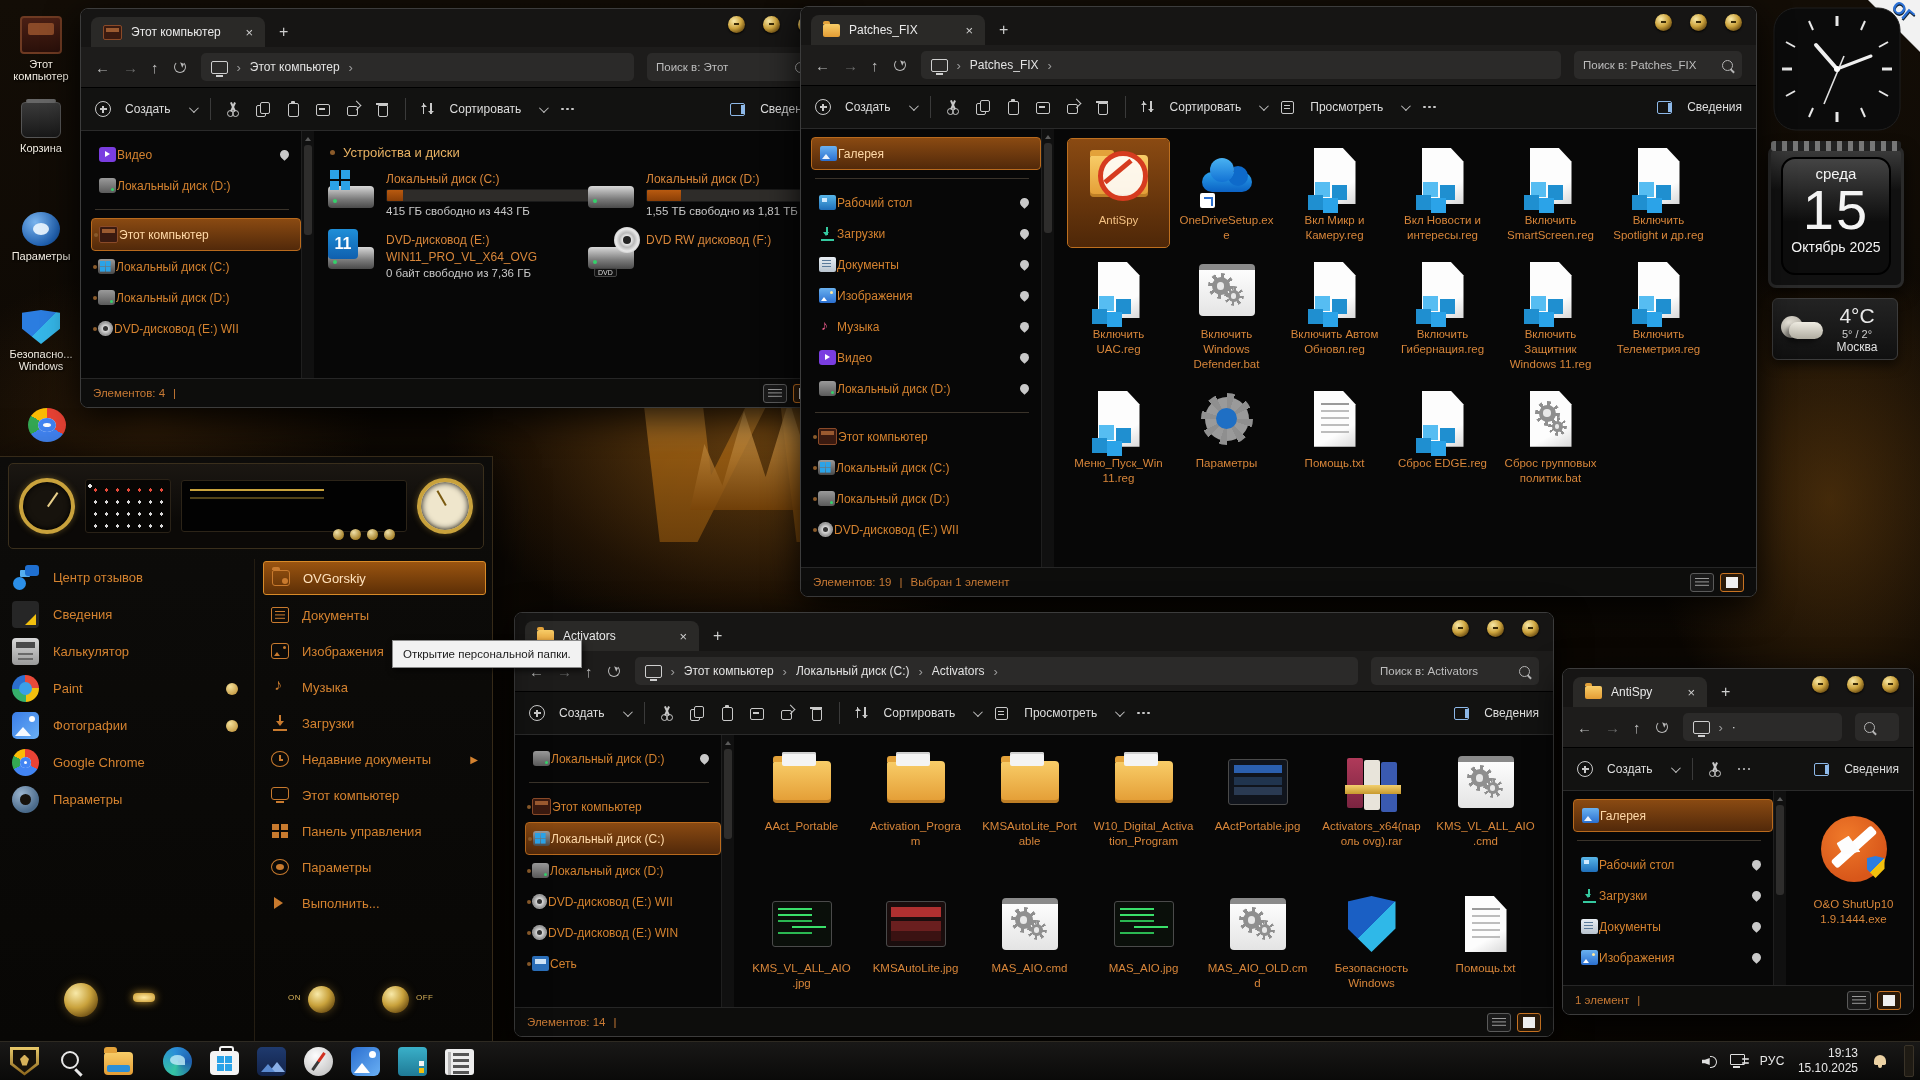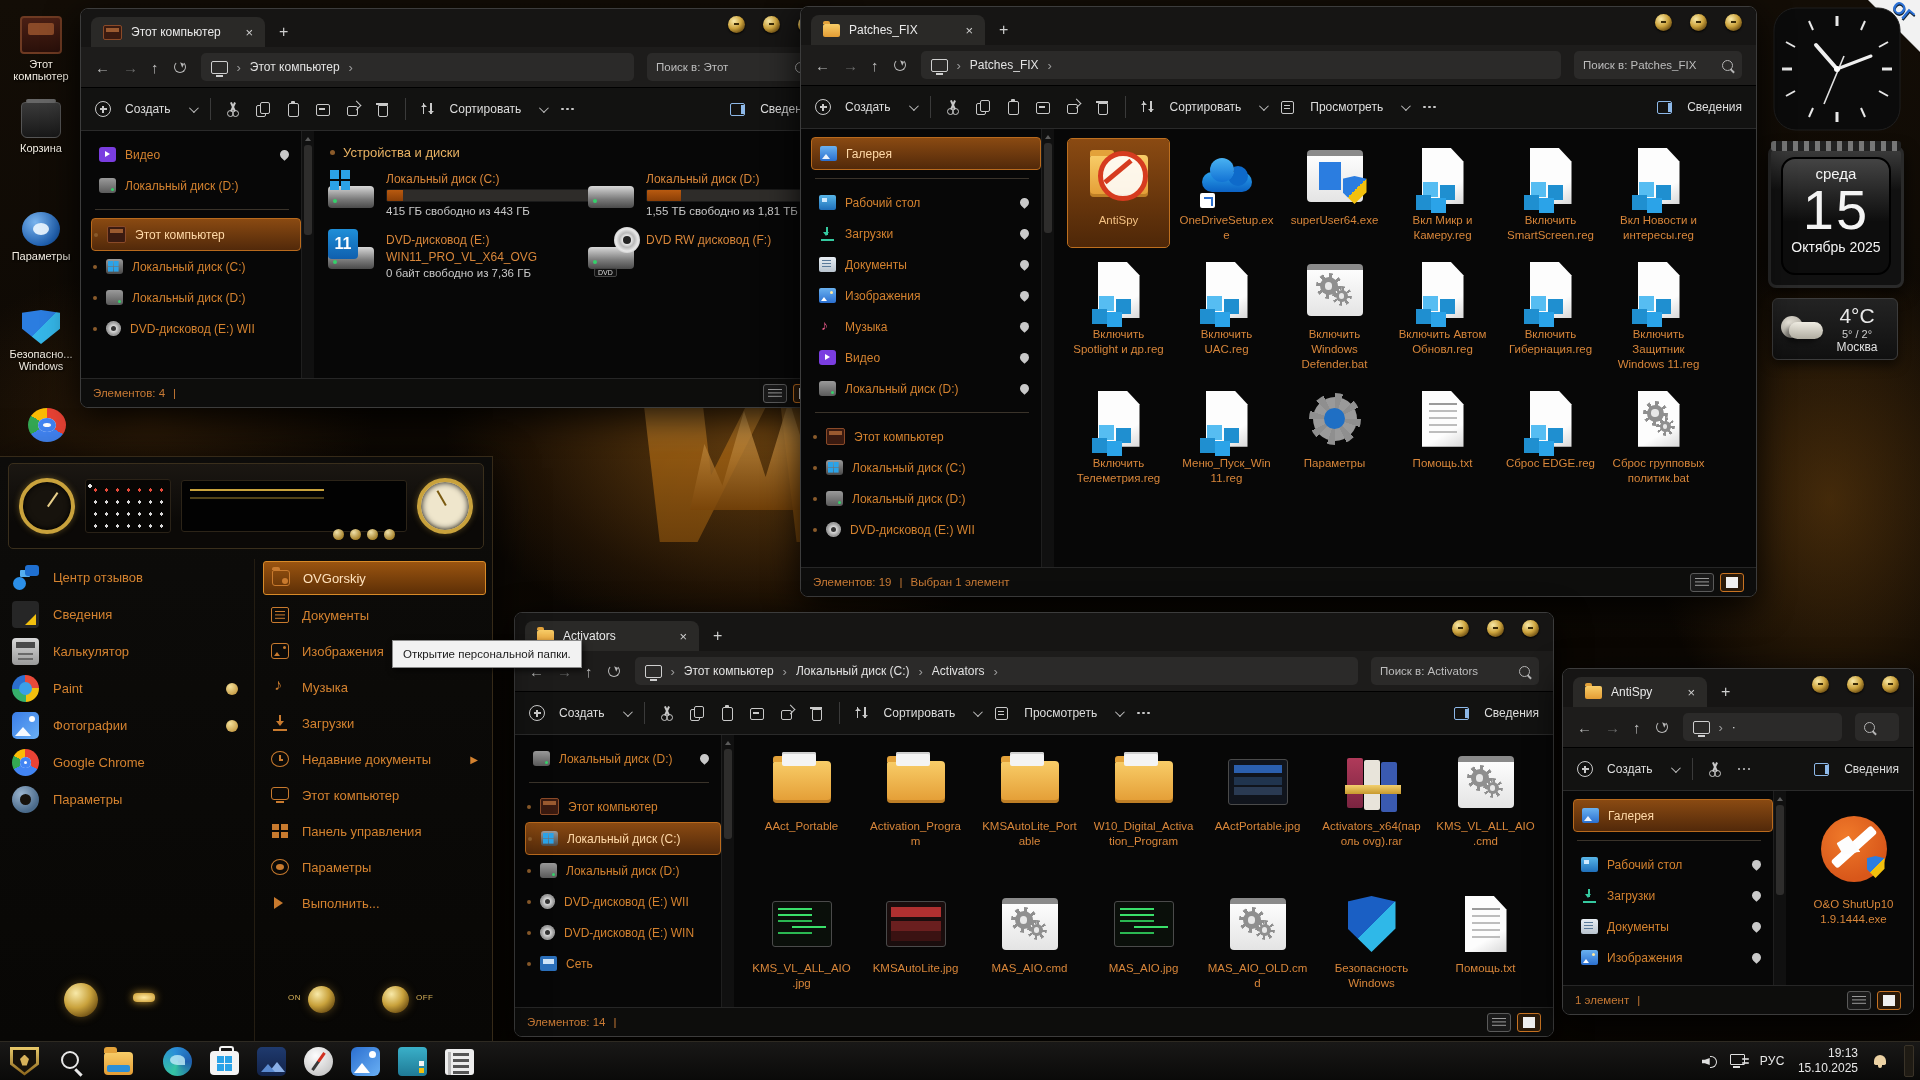--- a/index.html
+++ b/index.html
@@ -80,21 +80,21 @@
   .tic.info::before{content:"";position:absolute;left:0;top:2px;width:13px;height:11px;border:1.4px solid #8db8e8;border-radius:2px}
   .tic.info::after{content:"";position:absolute;right:1px;top:3.5px;width:4px;height:9.5px;background:#8db8e8}
   .tic.plus::before{content:"";position:absolute;inset:0;border:1.4px solid #c9c9c9;border-radius:50%}
   .tic.plus::after{content:"";position:absolute;left:4.6px;top:7.2px;width:7px;height:1.6px;background:#c9c9c9;box-shadow:0 0 0 0;}
   .tic.plus i{position:absolute;left:7.2px;top:4.6px;width:1.6px;height:7px;background:#c9c9c9}
   .tic.refresh::before{content:"";position:absolute;inset:2px;border:1.6px solid #b9b9b9;border-radius:50%;border-top-color:transparent}
   .tic.refresh::after{content:"";position:absolute;right:1px;top:2px;border:3.4px solid transparent;border-left-color:#b9b9b9;transform:rotate(-20deg)}
   
   .wbody{flex:1;display:flex;min-height:0}
   .sidebar{width:230px;flex:none;padding:8px 0 0 10px;overflow:hidden;border-right:none}
-  .srow{display:flex;align-items:center;gap:9px;height:31px;padding:0 8px;color:#d4822f;font-size:12px;border-radius:4px;position:relative;white-space:nowrap}
+  .srow{display:flex;align-items:center;gap:1px;height:31px;padding:0 8px;color:#d4822f;font-size:12px;border-radius:4px;position:relative;white-space:nowrap}
   .srow .pinz{margin-left:auto;width:9px;height:9px;border-radius:50% 50% 50% 0;background:#c9c9c9;transform:rotate(-45deg);flex:none;margin-right:4px}
   .srow.sel{background:linear-gradient(#8a4a12,#52290a);border:1px solid #b96a1d;color:#ffd9a8}
   .srow .dotb{width:4px;height:4px;border-radius:50%;background:#8a5a2a;flex:none;margin-left:-6px}
   .ssep{height:1px;background:#3a332a;margin:8px 12px 8px 4px}
   .si{width:17px;height:15px;flex:none;position:relative;border-radius:2px}
   .si-video{background:#7a3de0;border-radius:3px}.si-video::after{content:"";position:absolute;left:6px;top:4px;border:3.6px solid transparent;border-left:5.5px solid #fff}
   .si-disk{background:linear-gradient(#9a9a9a,#5a5a5a);border-radius:3px}.si-disk::after{content:"";position:absolute;right:2px;bottom:2px;width:3.4px;height:3.4px;border-radius:50%;background:#35d06a}
   .si-diskc{background:linear-gradient(#9a9a9a,#4a4a4a);border-radius:3px}
   .si-diskc::before{content:"";position:absolute;left:2px;top:2px;width:4.6px;height:4.6px;background:#2ba3e8;box-shadow:5.6px 0 #2ba3e8,0 5.6px #2ba3e8,5.6px 5.6px #2ba3e8}
   .si-pc{background:#3a1a10;border:1.4px solid #8a4a28;border-radius:2px}.si-pc::after{content:"";position:absolute;left:2.4px;top:2px;right:2.4px;height:4.4px;background:#9a5a30}
@@ -664,47 +664,38 @@
           </div>
           <div class="fi">
             <div class="icw">
               <div class="cloudic"></div>
               <span class="lnk"></span>
             </div>
             <div class="nm">OneDriveSetup.exe</div>
           </div>
           <div class="fi">
             <div class="icw">
-              <div class="winic">
-                <span class="docblue"></span>
-                <span class="minishield"></span>
-              </div>
-            </div>
-            <div class="nm">superUser64.exe</div>
-          </div>
-          <div class="fi">
-            <div class="icw">
               <div class="pagew"></div>
               <div class="cubes"></div>
             </div>
             <div class="nm">Вкл Микр и Камеру.reg</div>
           </div>
           <div class="fi">
             <div class="icw">
               <div class="pagew"></div>
               <div class="cubes"></div>
             </div>
-            <div class="nm">Включить SmartScreen.reg</div>
+            <div class="nm">Вкл Новости и интересы.reg</div>
           </div>
           <div class="fi">
             <div class="icw">
               <div class="pagew"></div>
               <div class="cubes"></div>
             </div>
-            <div class="nm">Вкл Новости и интересы.reg</div>
+            <div class="nm">Включить SmartScreen.reg</div>
           </div>
           <div class="fi">
             <div class="icw">
               <div class="pagew"></div>
               <div class="cubes"></div>
             </div>
             <div class="nm">Включить Spotlight и др.reg</div>
           </div>
           <div class="fi">
             <div class="icw">

